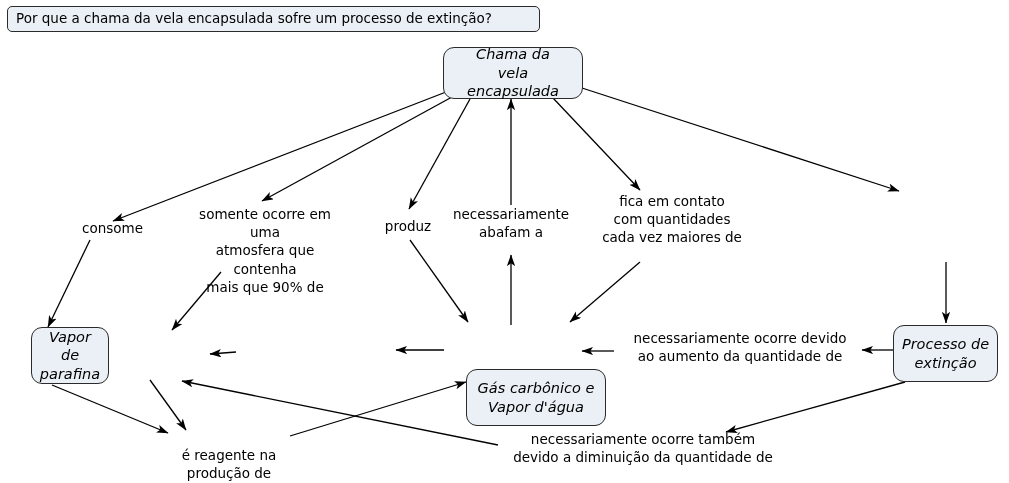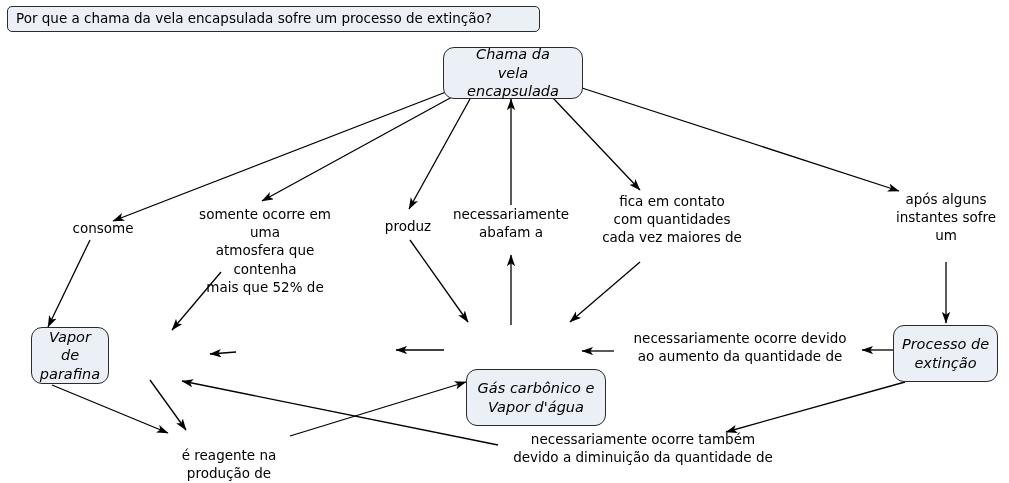--- a/index.html
+++ b/index.html
@@ -129,38 +129,35 @@
   <div class="node" style="left:7px; top:327px; width:78px; height:57px;margin-left:24px;">Vapor de
 parafina</div>
 
 
   <div class="node" style="left:466px; top:325px; width:140px; height:57px;margin-top:44px;">Gás carbônico e
 Vapor d'água</div>
 
   <div class="node" style="left:893px; top:325px; width:105px; height:57px;">Processo de
 extinção</div>
 
-  <div class="link-label" style="left:63px; top:219px; width:80px;">consome</div>
+  <div class="link-label" style="left:63px; top:219px; width:80px;text-align:right;">consome</div>
 
   <div class="link-label" style="left:183px; top:205px; width:164px;">somente ocorre em uma
 atmosfera que contenha
-mais que 52% de</div>
+mais que 90% de</div>
 
   <div class="link-label" style="left:377px; top:217px; width:62px;">produz</div>
 
   <div class="link-label" style="left:443px; top:205px; width:136px;">necessariamente
 abafam a</div>
 
   <div class="link-label" style="left:591px; top:192px; width:162px;">fica em contato
 com quantidades
 cada vez maiores de</div>
 
-  <div class="link-label" style="left:888px; top:190px; width:116px;">após alguns
-instantes sofre
-um</div>
 
 
   <div class="link-label" style="left:616px; top:329px; width:248px;">necessariamente ocorre devido
 ao aumento da quantidade de</div>
 
   <div class="link-label" style="left:166px; top:406px; width:126px;margin-top:40px;">é reagente na
 produção de</div>
 
   <div class="link-label" style="left:484px; top:430px; width:318px;">necessariamente ocorre também
 devido a diminuição da quantidade de</div>

